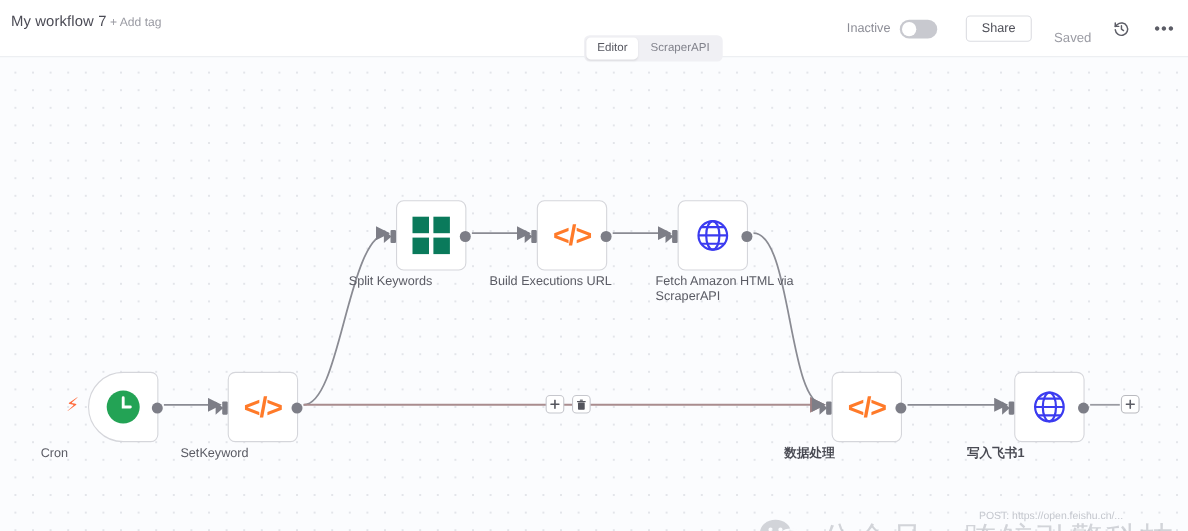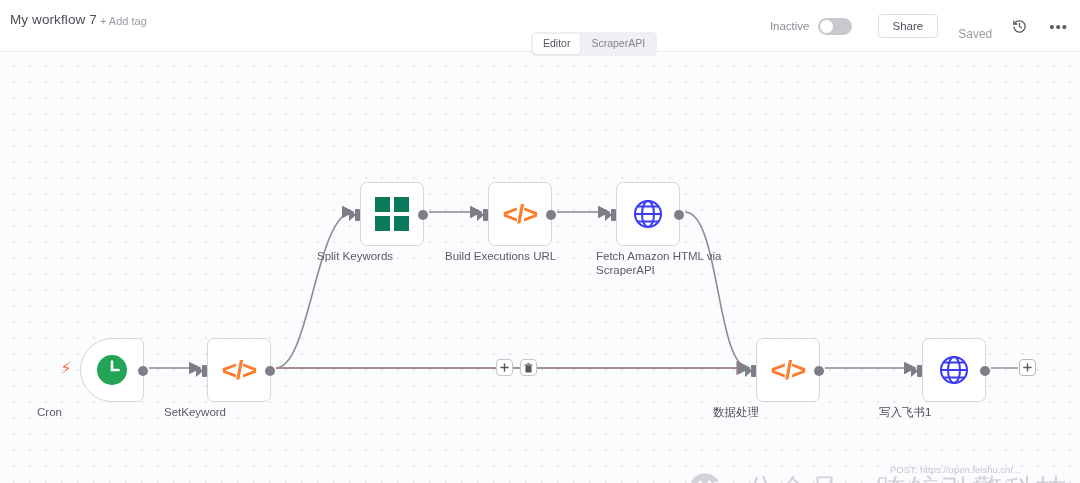--- a/index.html
+++ b/index.html
@@ -89,21 +89,21 @@
   }
   .node.trigger {
     border-top-left-radius: 32px; border-bottom-left-radius: 32px;
   }
   .node-label {
     position: absolute; z-index: 10;
     font-size: 11.5px; color: #5a5b64;
     text-align: left; line-height: 13.5px;
     width: 150px; left: -43px;
   }
-  .node-label.cjk { font-size: 11.5px; font-weight: normal; color: #4a4b54; }
+  .node-label.cjk { font-size: 11.5px; font-weight: bold; color: #4a4b54; }
 
   
   .port-out {
     position: absolute; right: -5px; top: 27px;
     width: 10px; height: 10px; border-radius: 50%;
     background: #7d7e87; z-index: 12;
   }
   .port-in {
     position: absolute; left: -6px; top: 26px;
     width: 5px; height: 12px; background: #7d7e87;

